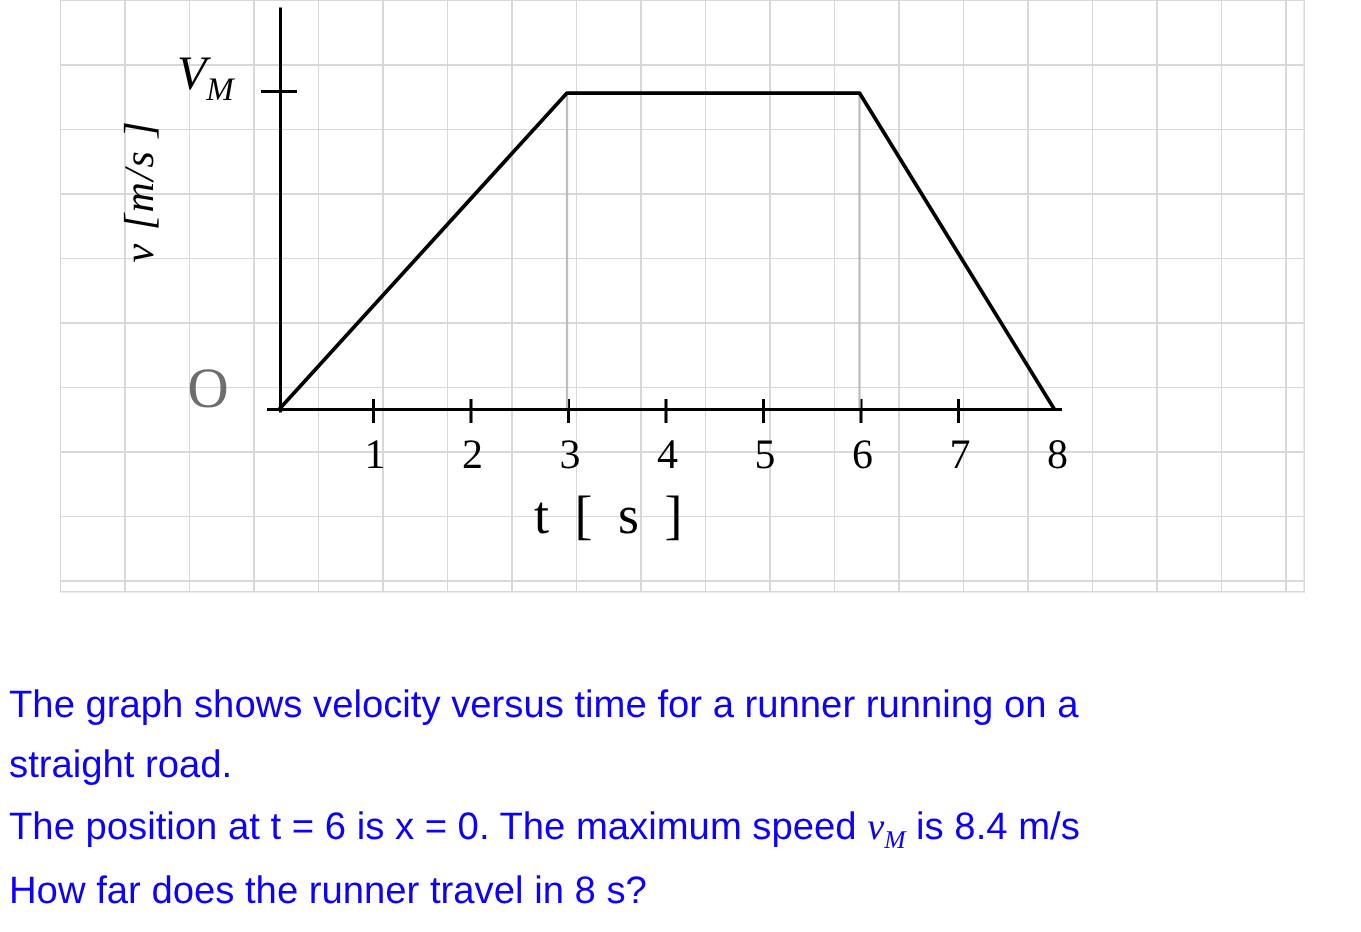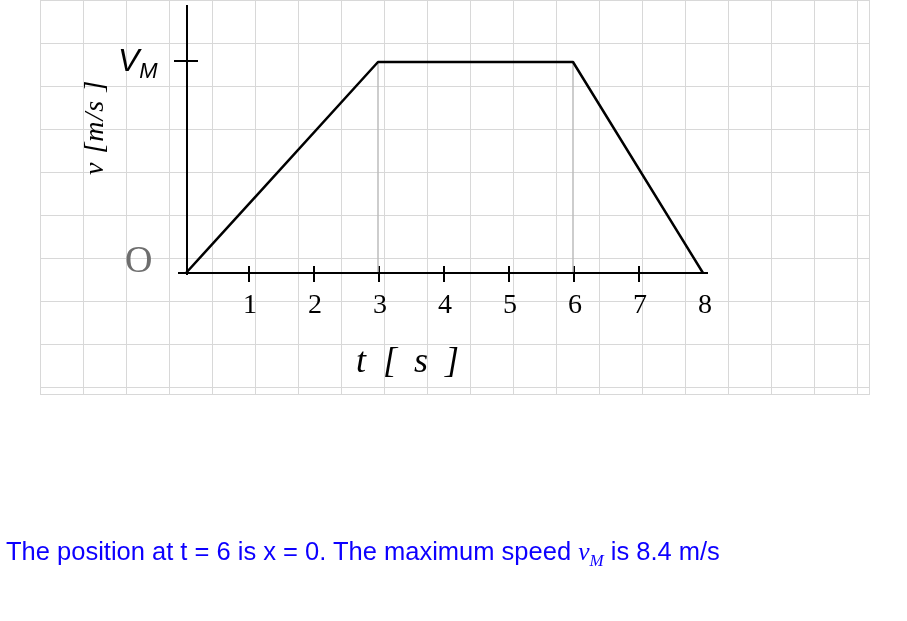--- a/index.html
+++ b/index.html
@@ -58,22 +58,22 @@
     transform: rotate(-90deg);
     transform-origin: left top;
     font-family: "Segoe Script", "Comic Sans MS", cursive;
     font-size: 28px;
     letter-spacing: 1px;
     font-style: italic;
   }
   .vm-label {
     position: absolute;
     left: 118px;
-    top: 42px;
-    font-family: Liberation Sans, sans-serif;
+    top: 30px;
+    font-family: Liberation Serif, serif;
     font-size: 32px;
     font-style: italic;
   }
   .vm-label sub { font-size: 22px; }
   .origin-label {
     position: absolute;
     left: 125px;
     top: 237px;
     font-family: "Segoe Script", "Comic Sans MS", cursive;
     font-size: 38px;
@@ -86,23 +86,21 @@
     font-size: 28px;
     width: 36px;
     text-align: center;
   }
   .x-axis-label {
     position: absolute;
     left: 356px;
     top: 322px;
     font-family: "Segoe Script", "Comic Sans MS", cursive;
     font-size: 36px;
-    font-style: italic;
     letter-spacing: 4px;
-    margin-top: 17px;
   }
   .trap-svg {
     position: absolute;
     left: 186px;
     top: 60px;
     overflow: visible;
   }
   .droplines {
     position: absolute;
     left: 186px;
@@ -165,16 +163,17 @@
 <div class="x-tick-label" style="left:362px;">3</div>
 <div class="x-tick-label" style="left:427px;">4</div>
 <div class="x-tick-label" style="left:492px;">5</div>
 <div class="x-tick-label" style="left:557px;">6</div>
 <div class="x-tick-label" style="left:622px;">7</div>
 <div class="x-tick-label" style="left:687px;">8</div>
 
 <div class="x-axis-label">t  [ s ]</div>
 
 <div class="questions">
-  <br>
-  <br>
+  <span>The graph shows velocity versus time for a runner running on a</span><br>
+  <span>straight road.</span><br>
   <span>The position at t = 6 is x = 0. The maximum speed </span><span class="vm"><span>v</span><sub>M</sub></span><span> is 8.4 m/s</span><br>
+  <span>How far does the runner travel in 8 s?</span>
 </div>
 
 </body></html>

